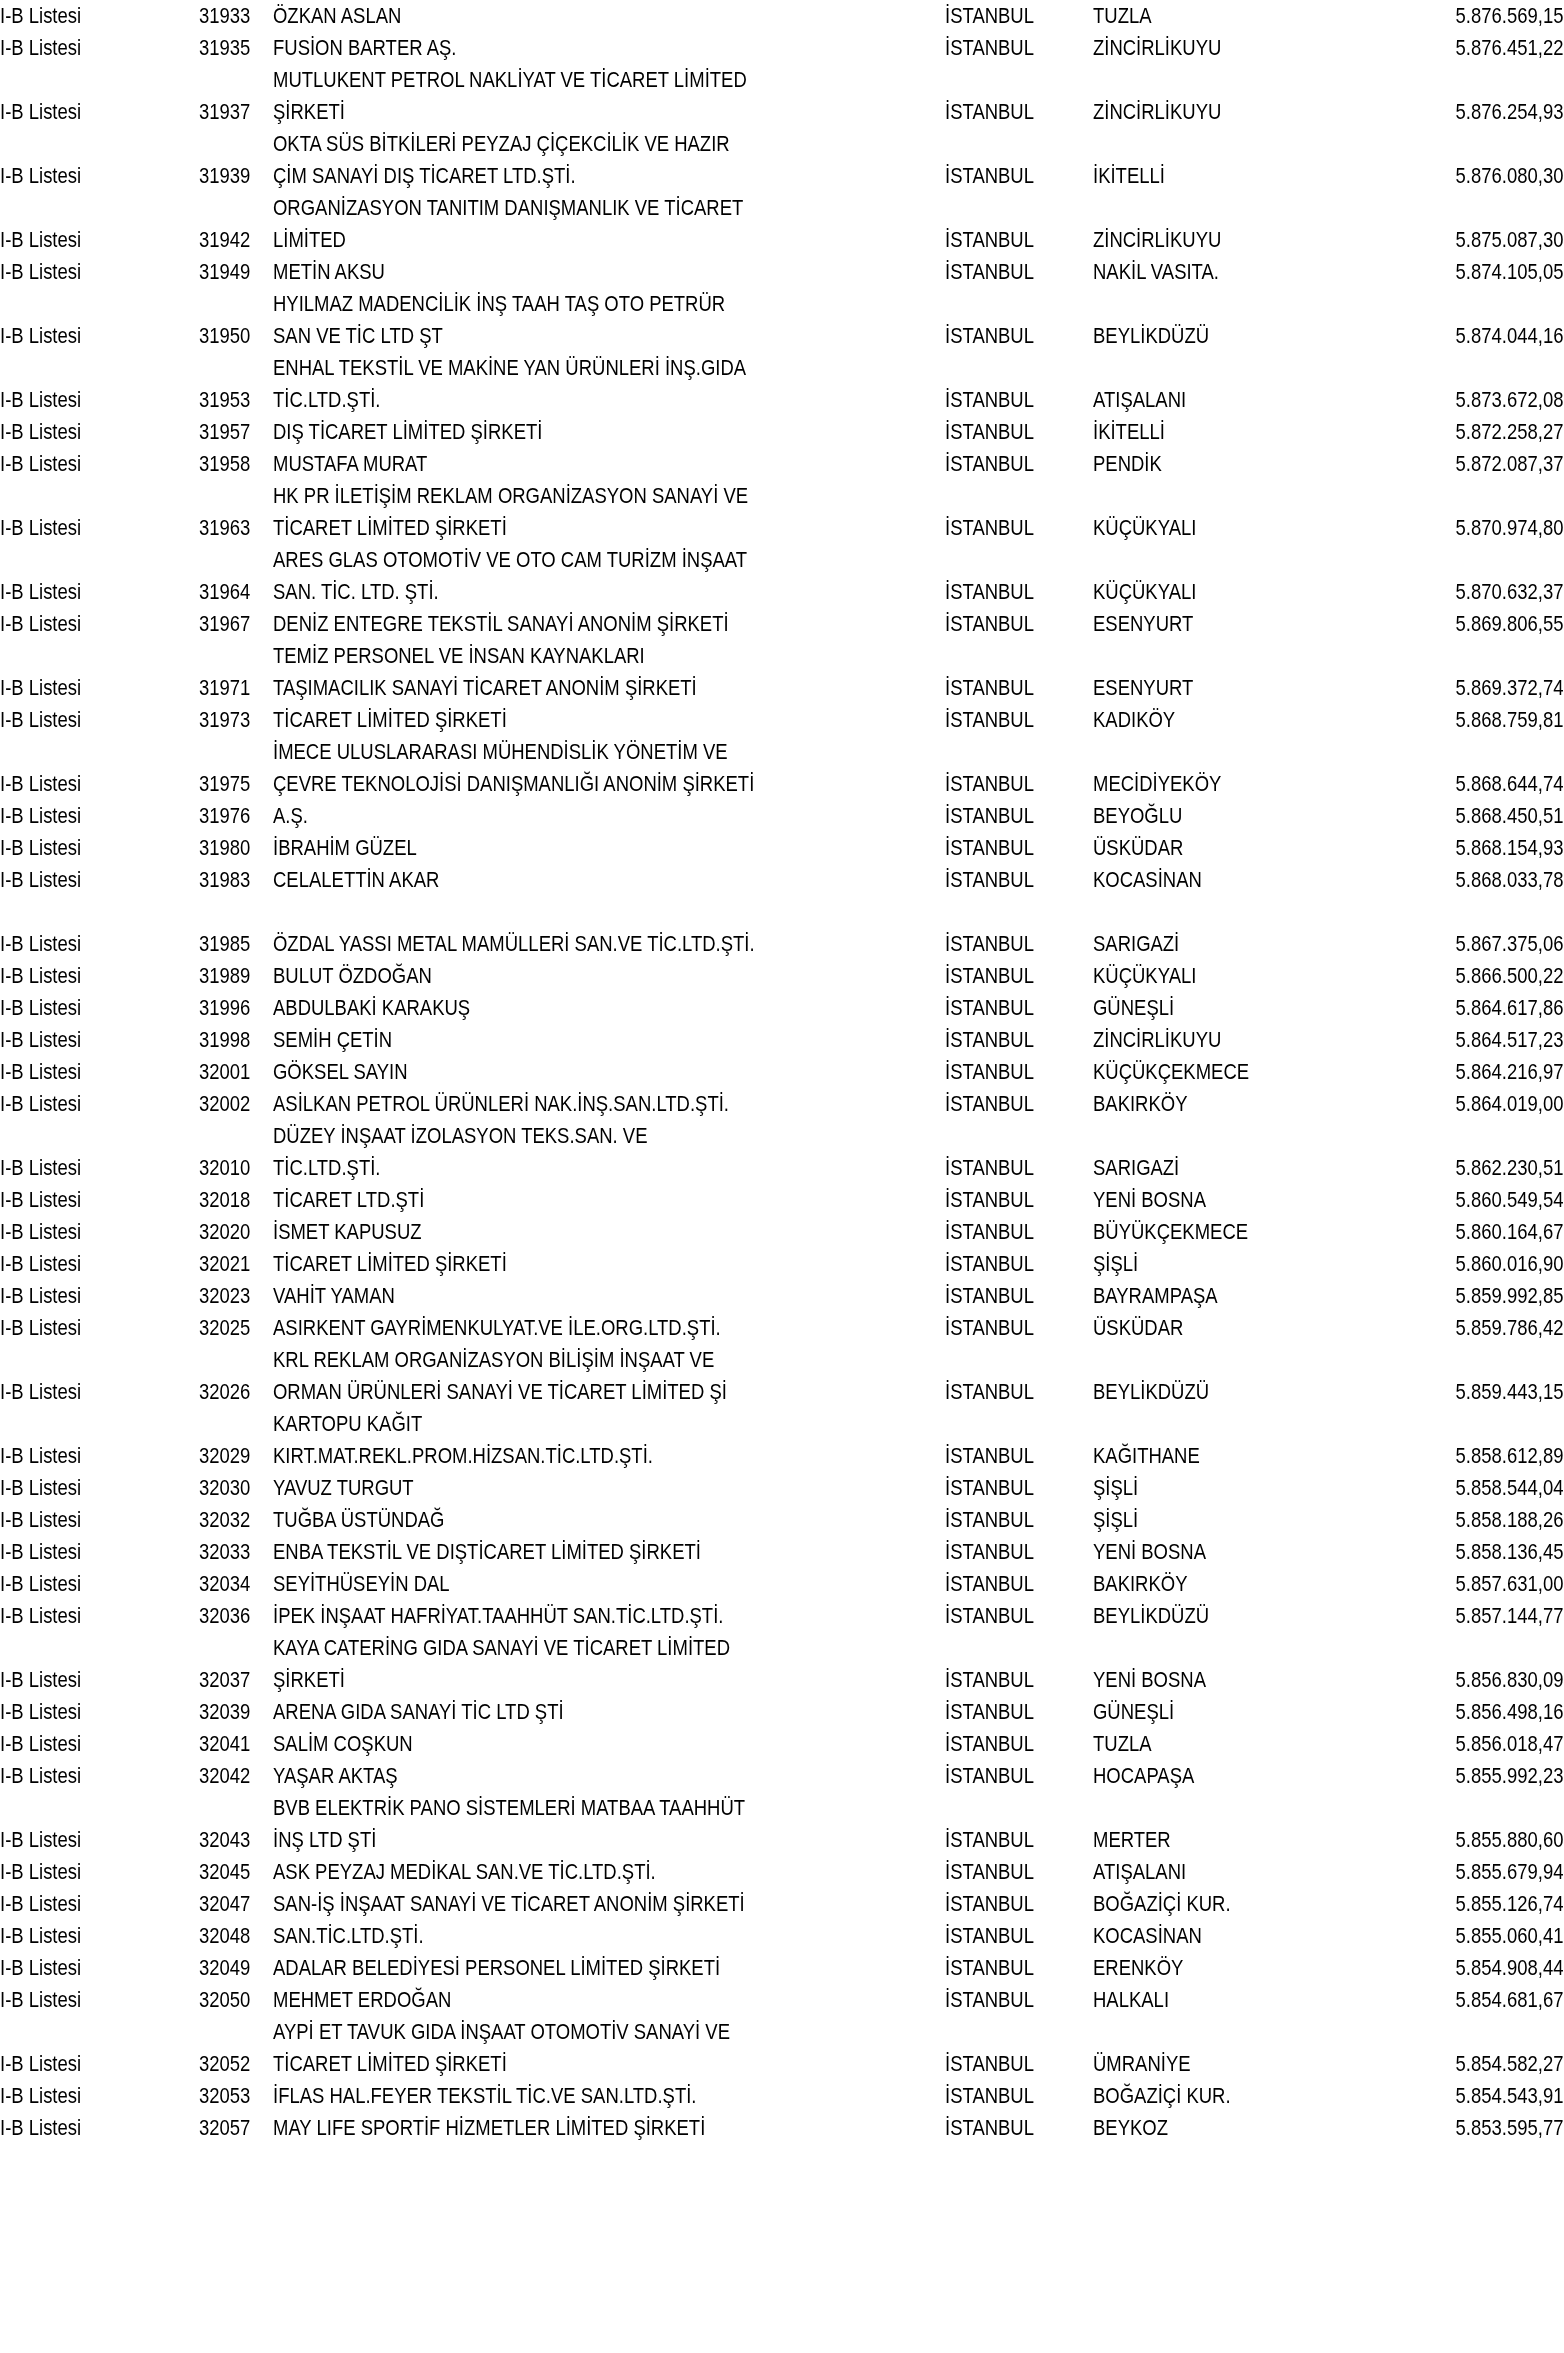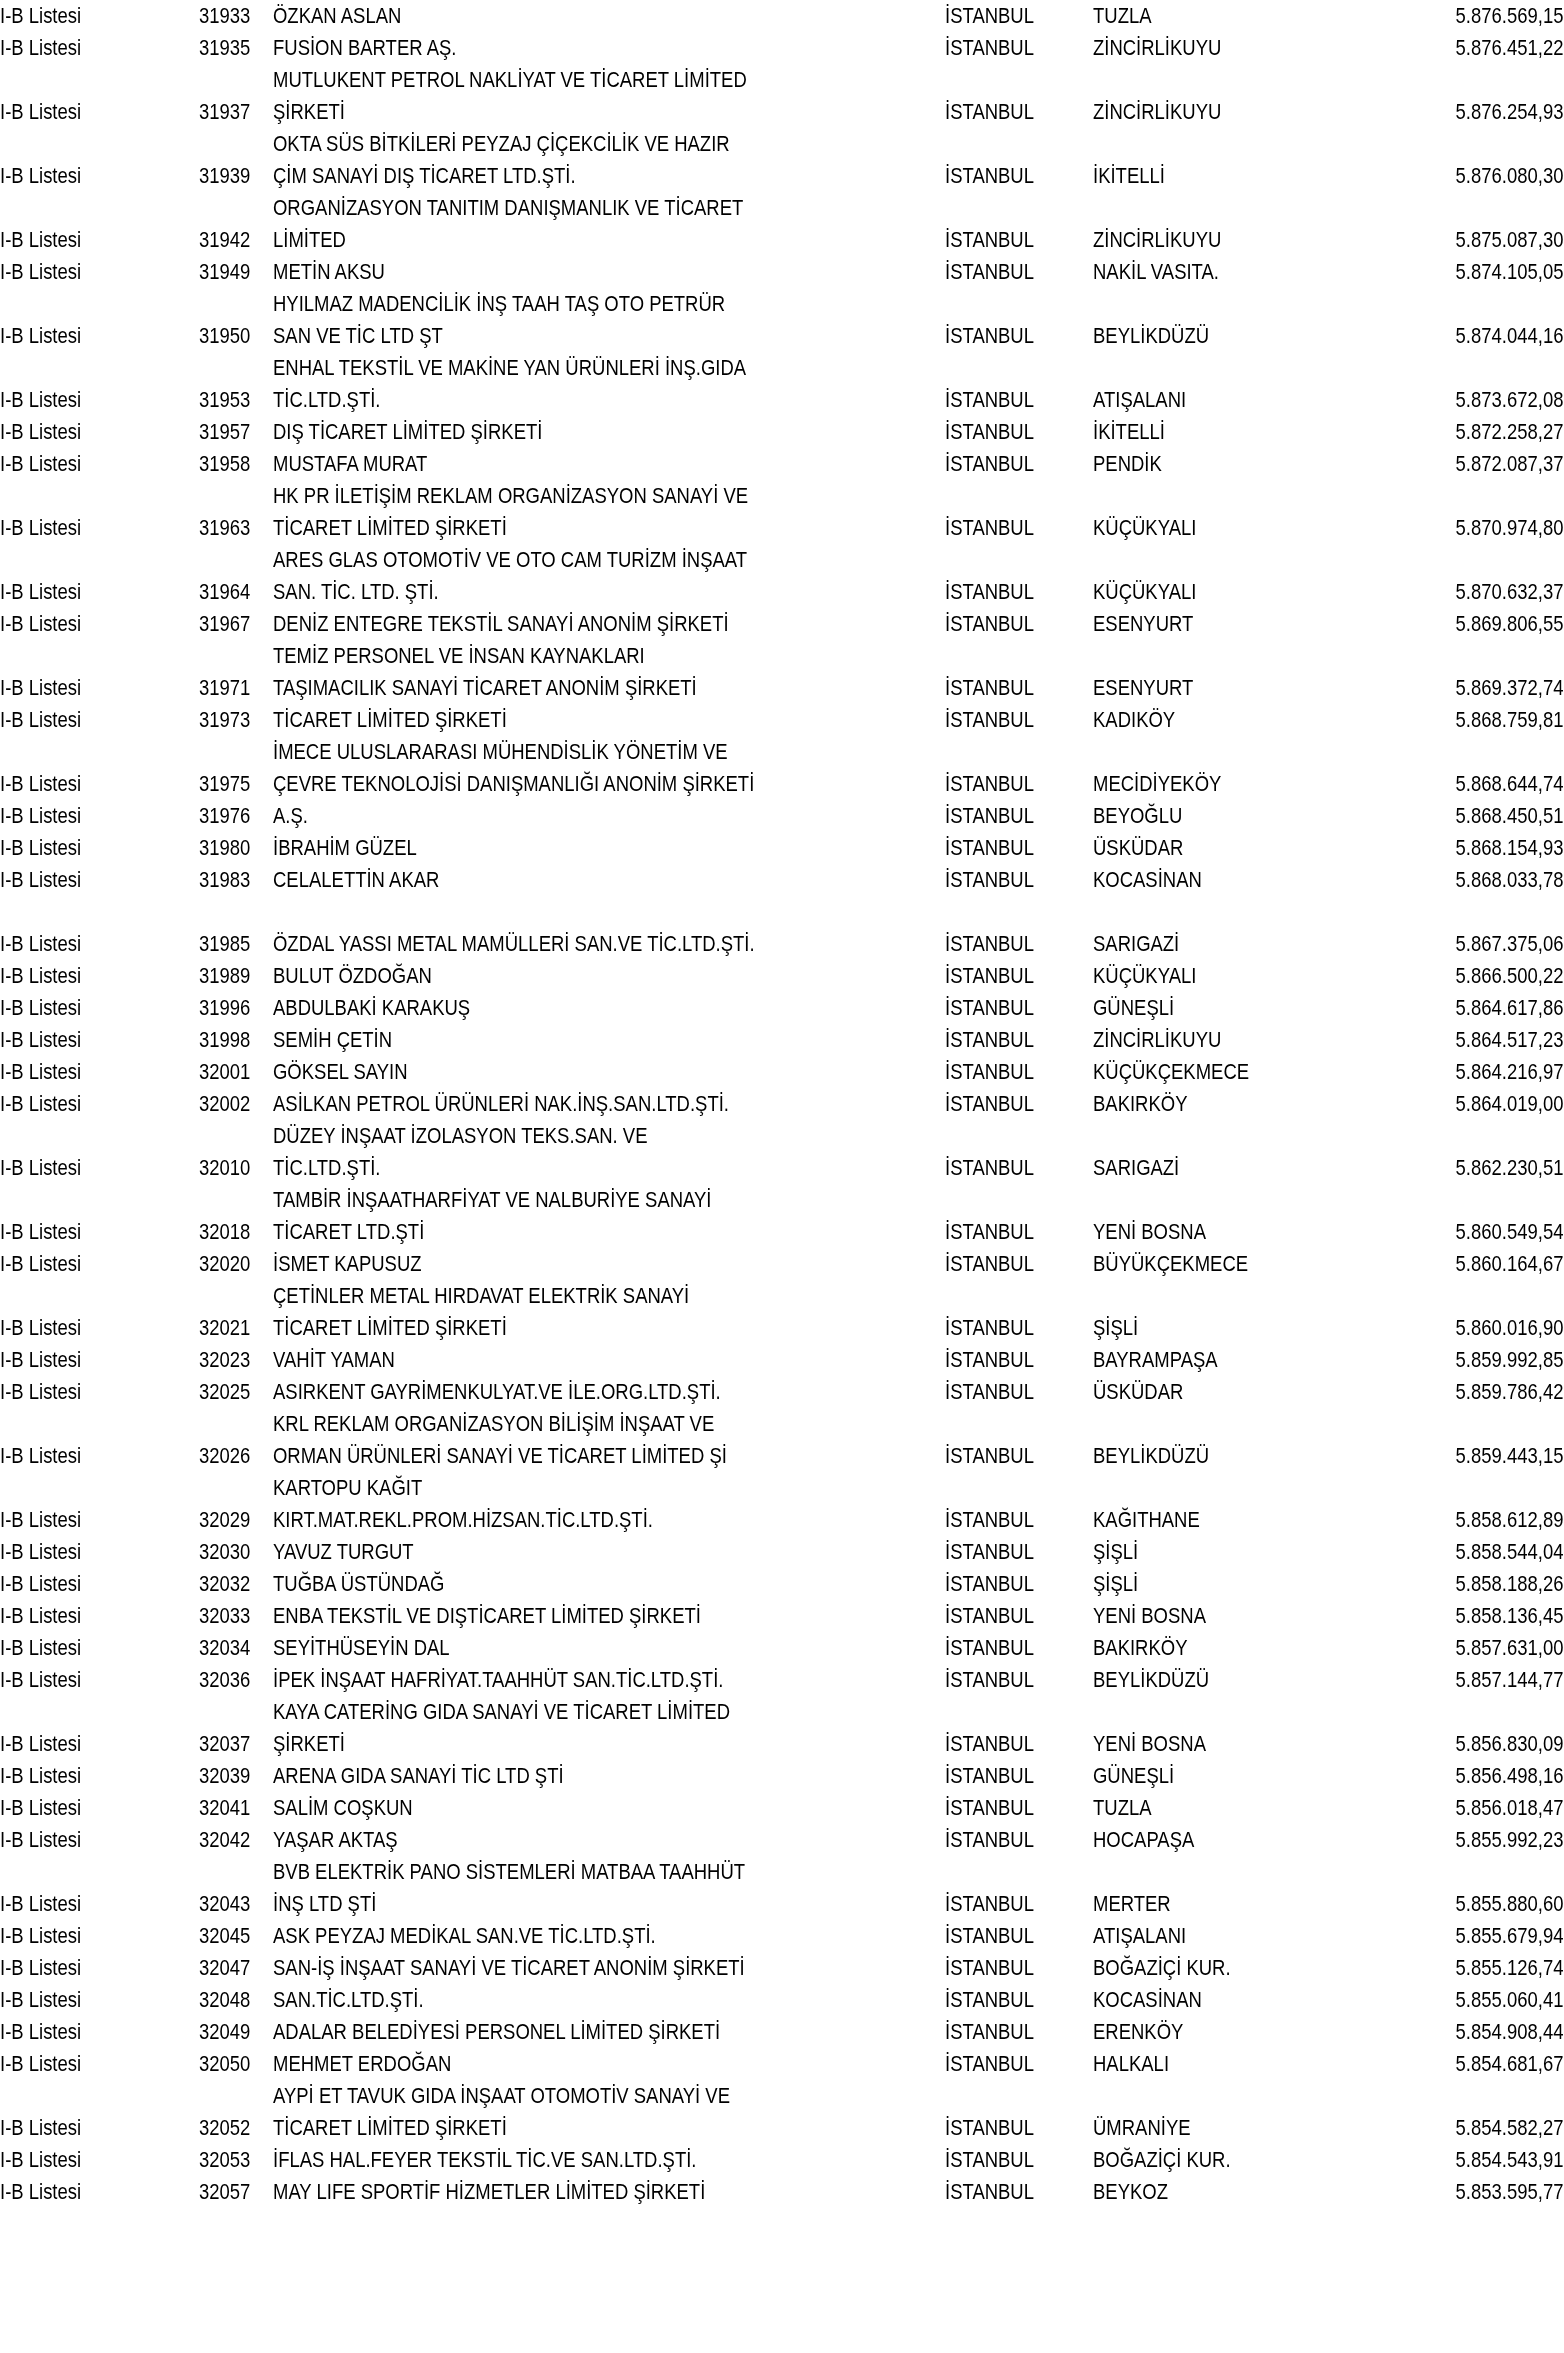--- a/index.html
+++ b/index.html
@@ -364,23 +364,20 @@
         <span class="cell c-no">32010</span>
         <span class="cell c-name">TİC.LTD.ŞTİ.</span>
         <span class="cell c-city">İSTANBUL</span>
         <span class="cell c-dist">SARIGAZİ</span>
         <span class="cell c-amt">5.862.230,51</span>
       </div>
     </div>
 
     <div class="record">
 
-      <div class="line">
-        <span class="cell c-name">TAMBİR İNŞAATHARFİYAT VE NALBURİYE SANAYİ</span>
-      </div>
       <div class="line main-line">
         <span class="cell c-list">I-B Listesi</span>
         <span class="cell c-no">32018</span>
         <span class="cell c-name">TİCARET LTD.ŞTİ</span>
         <span class="cell c-city">İSTANBUL</span>
         <span class="cell c-dist">YENİ BOSNA</span>
         <span class="cell c-amt">5.860.549,54</span>
       </div>
     </div>
 
@@ -391,23 +388,20 @@
         <span class="cell c-no">32020</span>
         <span class="cell c-name">İSMET KAPUSUZ</span>
         <span class="cell c-city">İSTANBUL</span>
         <span class="cell c-dist">BÜYÜKÇEKMECE</span>
         <span class="cell c-amt">5.860.164,67</span>
       </div>
     </div>
 
     <div class="record">
 
-      <div class="line">
-        <span class="cell c-name">ÇETİNLER METAL HIRDAVAT ELEKTRİK SANAYİ</span>
-      </div>
       <div class="line main-line">
         <span class="cell c-list">I-B Listesi</span>
         <span class="cell c-no">32021</span>
         <span class="cell c-name">TİCARET LİMİTED ŞİRKETİ</span>
         <span class="cell c-city">İSTANBUL</span>
         <span class="cell c-dist">ŞİŞLİ</span>
         <span class="cell c-amt">5.860.016,90</span>
       </div>
     </div>
 

